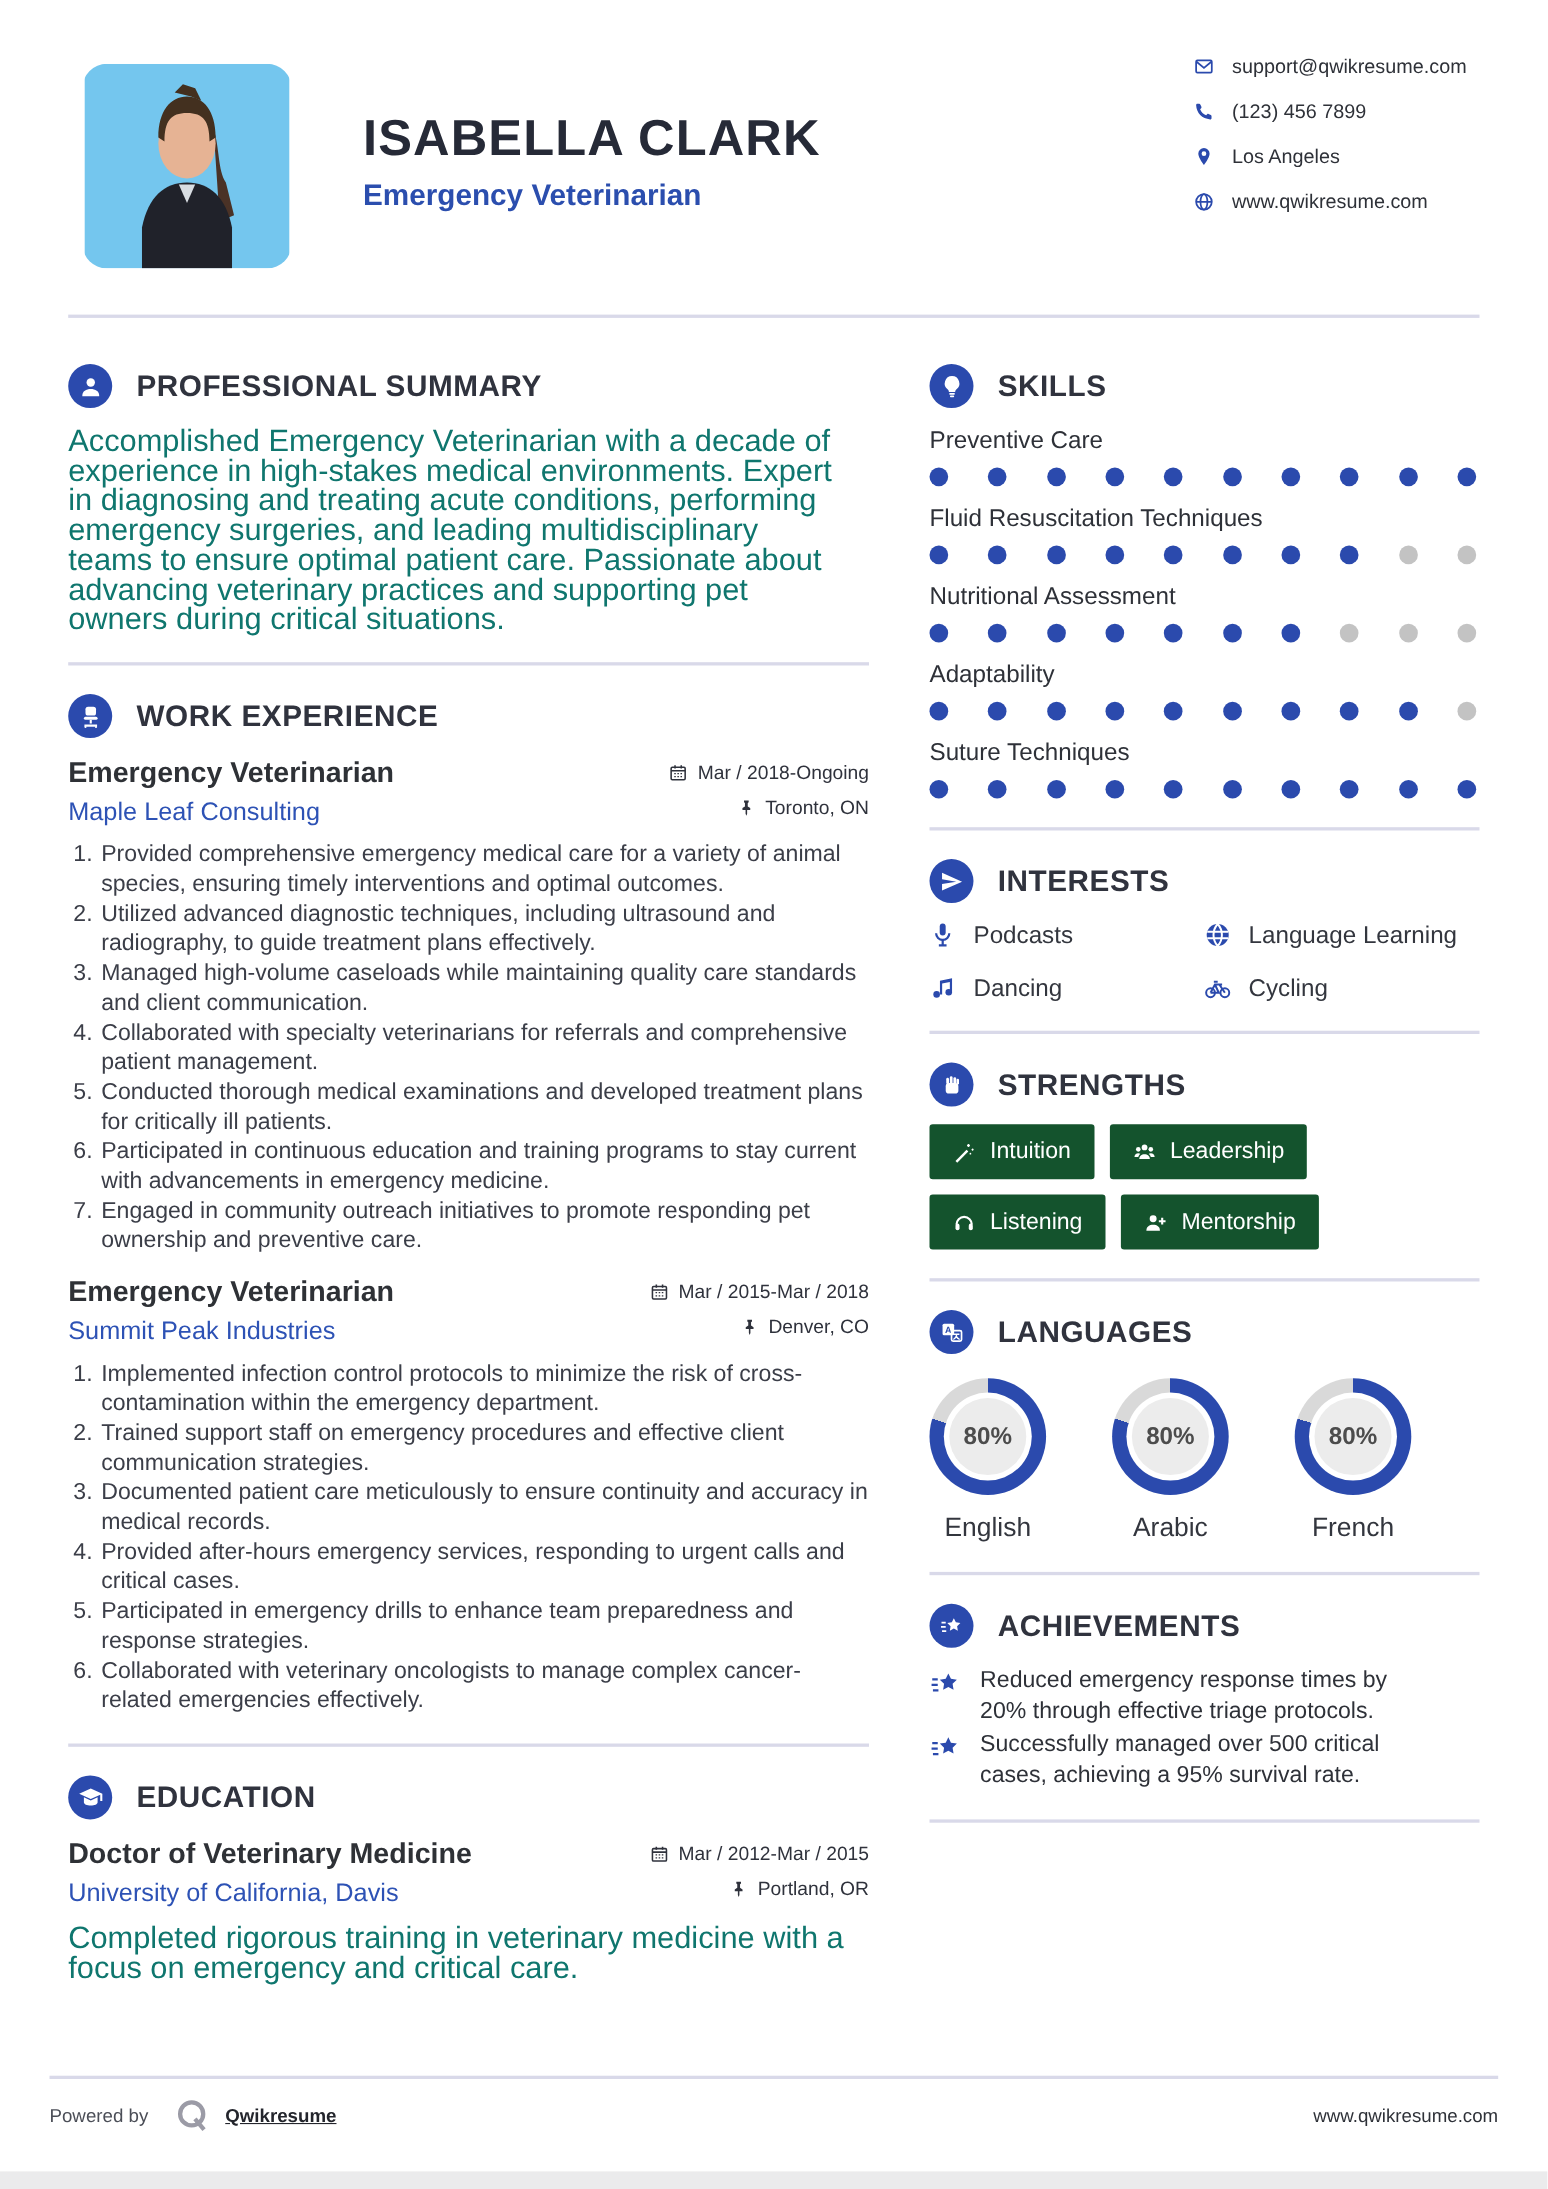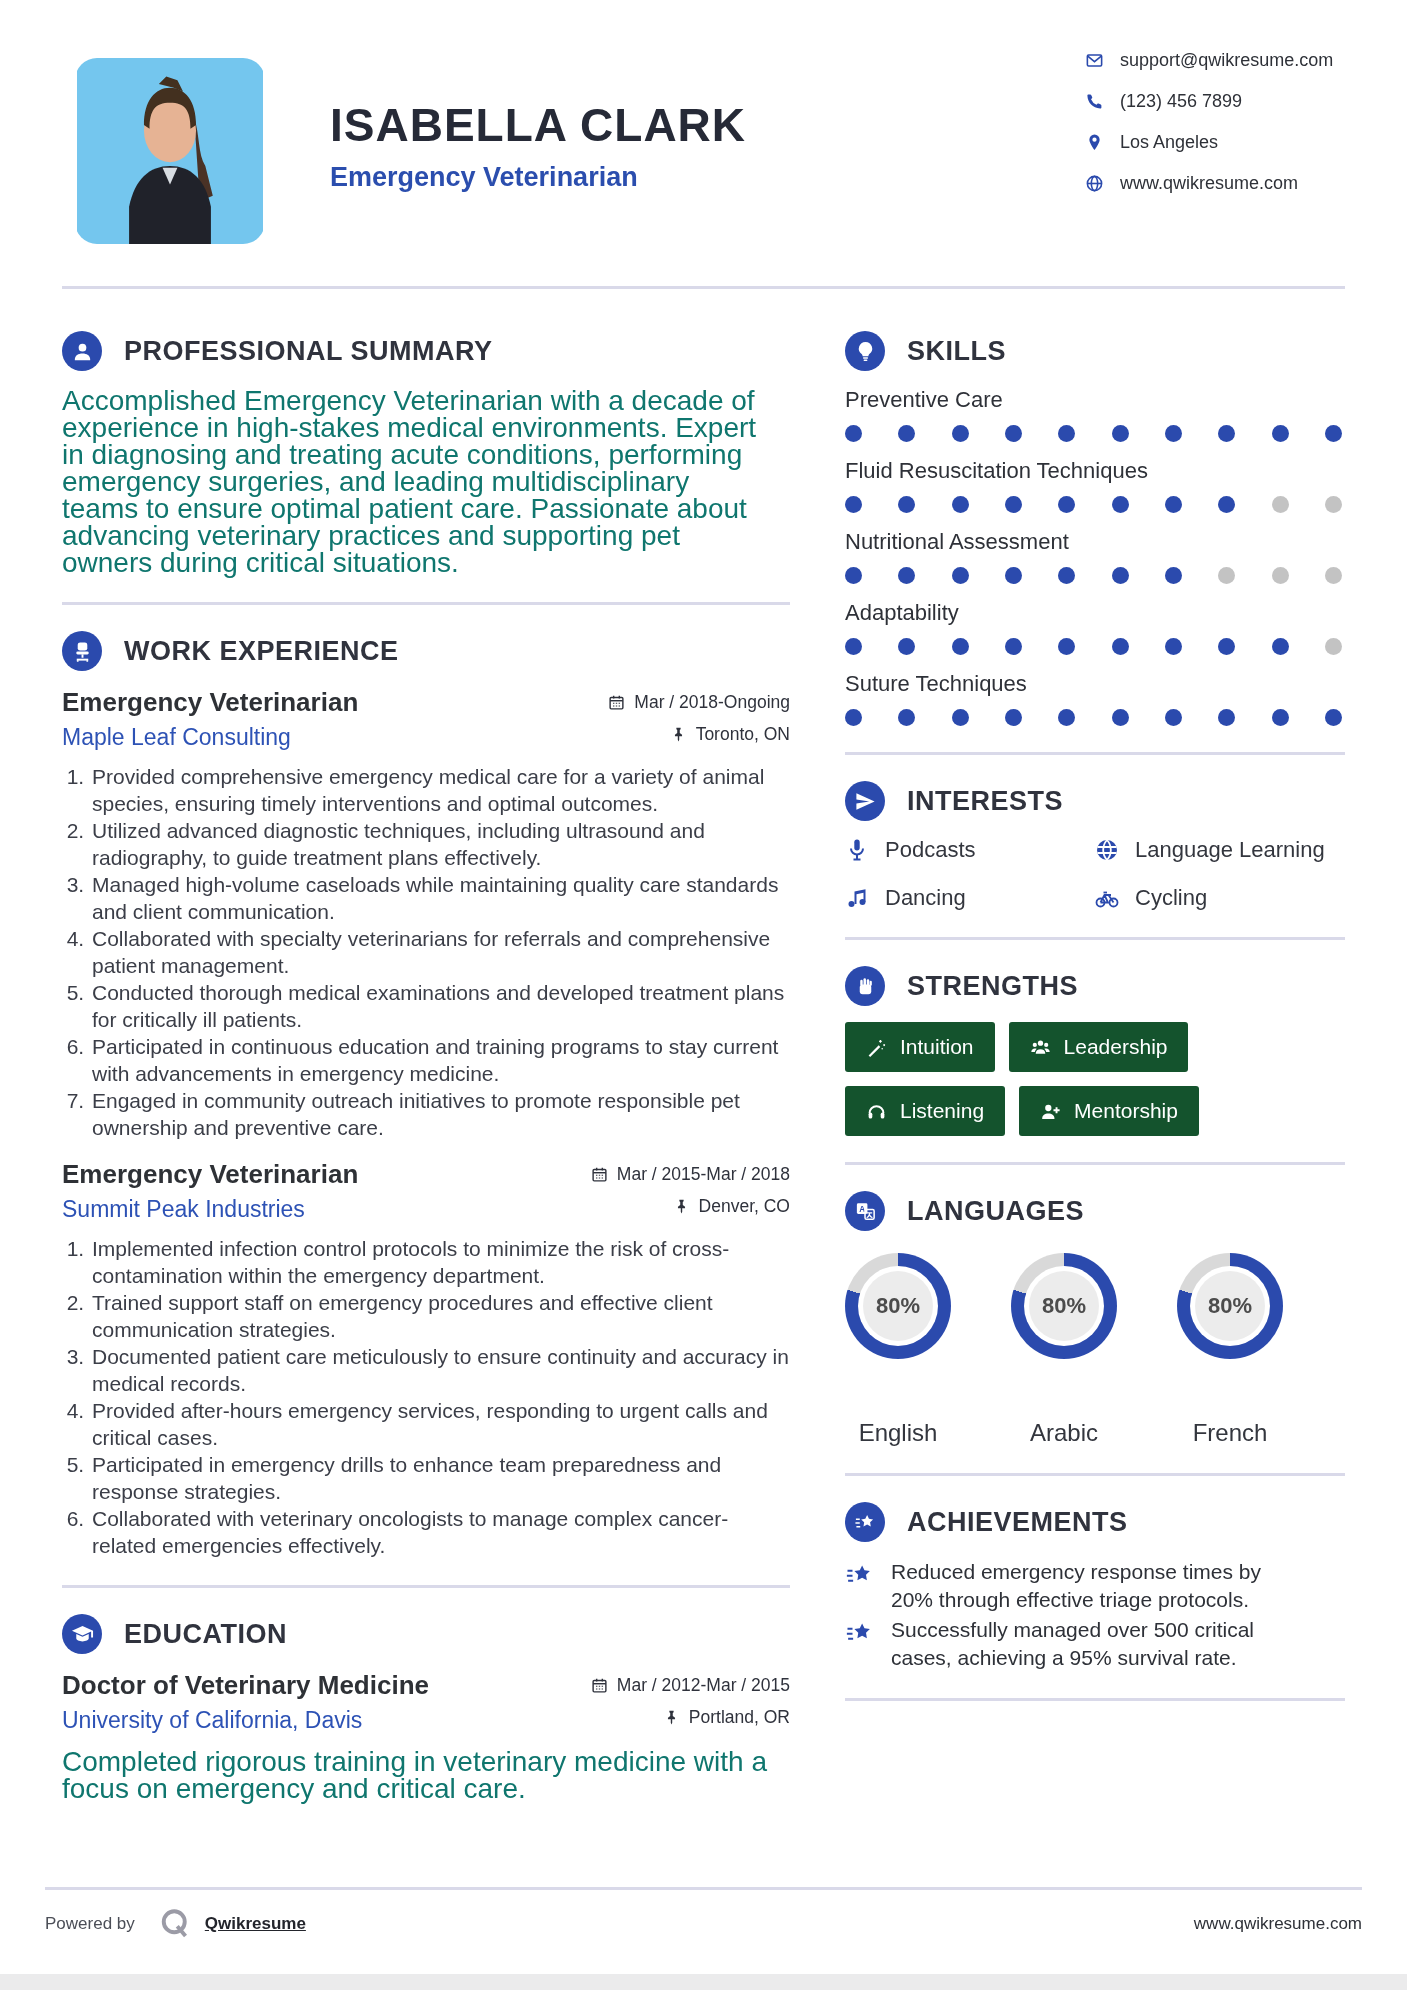--- a/index.html
+++ b/index.html
@@ -59,21 +59,21 @@
   .int-item { display:flex; align-items:center; gap:16px; font-size:22px; color:#33363e; }
   .int-item svg { width:24px; height:24px; flex:0 0 auto; }
 
   
   .badges { display:flex; flex-wrap:wrap; gap:14px; margin-top:12px; max-width:420px; }
   .badge { display:inline-flex; align-items:center; gap:13px; background:#14532d; color:#fff; font-size:21px; padding:13px 21px; border-radius:3px; }
   .badge svg { width:21px; height:21px; }
 
   
   .langs { display:flex; gap:60px; margin-top:22px; }
-  .lang { display:flex; flex-direction:column; align-items:center; width:106px;gap:44px; }
+  .lang { display:flex; flex-direction:column; align-items:center; width:106px; }
   .ring { position:relative; width:106px; height:106px; border-radius:50%; }
   .ring::before { content:""; position:absolute; inset:13px; background:#fff; border-radius:50%; }
   .ring-inner { position:absolute; inset:18px; background:#ececec; border-radius:50%; display:flex; align-items:center; justify-content:center; font-size:22px; font-weight:bold; color:#4c4c4c; }
   .lang-label { margin-top:16px; font-size:24px; color:#33363e; }
 
   
   .ach-item { display:flex; align-items:flex-start; gap:16px; margin-top:2px; }
   .ach-item svg { width:30px; height:30px; flex:0 0 auto; margin-top:2px; }
   .ach-text { font-size:21px; line-height:28px; color:#2e3138; max-width:400px; }
 
@@ -193,21 +193,21 @@
             <span>Toronto, ON</span>
           </span>
         </div>
         <ol class="bullets">
             <li>Provided comprehensive emergency medical care for a variety of animal species, ensuring timely interventions and optimal outcomes.</li>
             <li>Utilized advanced diagnostic techniques, including ultrasound and radiography, to guide treatment plans effectively.</li>
             <li>Managed high-volume caseloads while maintaining quality care standards and client communication.</li>
             <li>Collaborated with specialty veterinarians for referrals and comprehensive patient management.</li>
             <li>Conducted thorough medical examinations and developed treatment plans for critically ill patients.</li>
             <li>Participated in continuous education and training programs to stay current with advancements in emergency medicine.</li>
-            <li>Engaged in community outreach initiatives to promote responsible pet ownership and preventive care.</li>
+            <li>Engaged in community outreach initiatives to promote responding pet ownership and preventive care.</li>
           </ol>
       </div>
 
       <div class="job">
         <div class="job-row1">
           <span class="job-title">Emergency Veterinarian</span>
           <span class="job-meta">
             <svg viewBox="0 0 24 24">
                 <rect x="3" y="5" width="18" height="16" rx="1.5" fill="none" stroke="#2f323c" stroke-width="2"></rect>
                 <path d="M3 9.5h18" stroke="#2f323c" stroke-width="2"></path>

